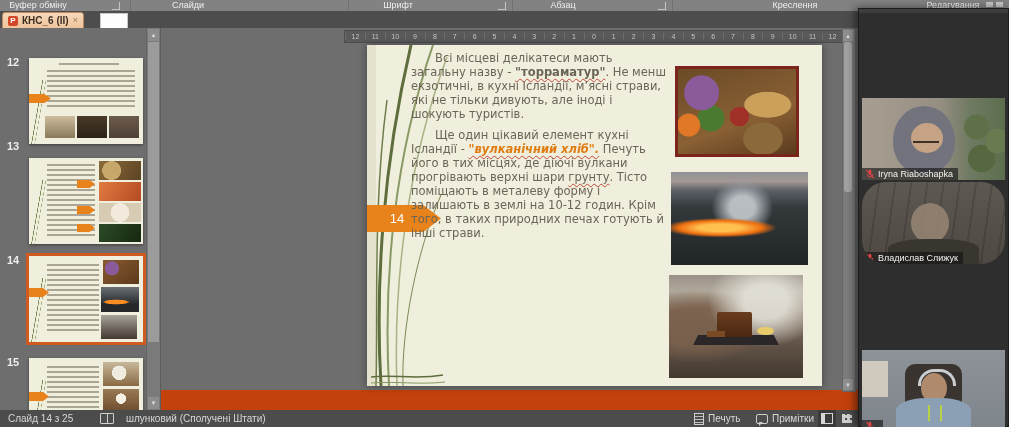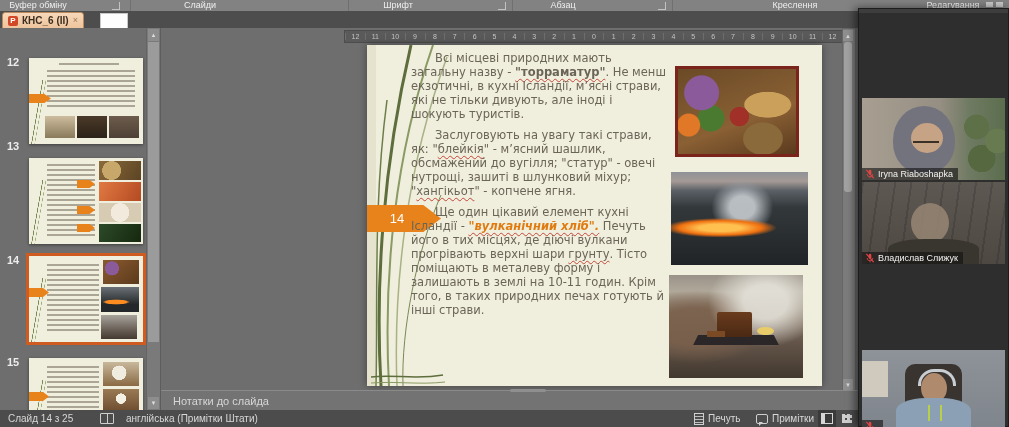--- a/index.html
+++ b/index.html
@@ -112,21 +112,21 @@
   .t1 .hair{left:48%;top:8%;width:52px;height:70px;background:#16100f;}
   .t1 .skin{left:56%;top:22%;width:30px;height:34px;background:#b98a6a;}
   
   .t2{background:linear-gradient(90deg,#a89f92 0%,#958e82 55%,#6f7a62 75%,#5c6e4e 100%);}
   .t2 .plant{position:absolute;right:-8px;top:10%;width:52px;height:70px;
     background:radial-gradient(circle at 30% 30%,#5e7048 0 20%,rgba(0,0,0,0) 21%),radial-gradient(circle at 70% 50%,#687a50 0 24%,rgba(0,0,0,0) 25%),radial-gradient(circle at 40% 75%,#55683f 0 22%,rgba(0,0,0,0) 23%);}
   .t2 .hood{left:22%;top:10%;width:62px;height:68px;background:#73737e;}
   .t2 .skin{left:34%;top:30%;width:32px;height:30px;background:#c6a384;}
   .t2 .glasses{position:absolute;left:36%;top:52%;width:26px;height:7px;border-top:2px solid #3a3026;}
   
-  .t3{background:#57514b;background-image:repeating-linear-gradient(98deg,rgba(0,0,0,.14) 0 2px,rgba(0,0,0,0) 2px 16px),linear-gradient(180deg,#5e5852 0%,#4e4842 100%);}
+  .t3{background:#57514b;background-image:repeating-linear-gradient(98deg,rgba(0,0,0,.14) 0 2px,rgba(0,0,0,0) 2px 16px),linear-gradient(180deg,#5e5852 0%,#4e4842 100%);border-radius:24px;}
   .t3 .skin{left:34%;top:26%;width:38px;height:40px;background:#988674;opacity:.85;}
   .t3 .body{position:absolute;left:18%;top:70%;width:64%;height:30%;background:#39352f;border-radius:40% 40% 0 0;}
   
   .t4{background:linear-gradient(90deg,#c9c5bb 0 14%,#26262a 14% 100%);}
   .t4 .crossA,.t4 .crossB{position:absolute;left:30%;top:-6%;width:64%;height:58%;}
   .t4 .crossA{background:linear-gradient(38deg,rgba(0,0,0,0) 44%,#a83030 45% 55%,rgba(0,0,0,0) 56%);}
   .t4 .crossB{background:linear-gradient(-38deg,rgba(0,0,0,0) 44%,#a83030 45% 55%,rgba(0,0,0,0) 56%);}
   .t4 .hair{left:36%;top:16%;width:44px;height:62px;background:#1c1614;}
   .t4 .skin{left:43%;top:28%;width:26px;height:28px;background:#c49a78;}
   .t4 .jacket{position:absolute;left:26%;top:72%;width:56%;height:30%;background:linear-gradient(90deg,#d8d8d8 0 18%,#1a1a1a 18% 82%,#d8d8d8 82%);border-radius:30% 30% 0 0;}
@@ -141,21 +141,21 @@
   .micmute{width:10px;height:10px;flex:0 0 auto;}
   .paneltop{position:absolute;left:0;top:0;width:100%;height:4px;background:#3d3d3d;}
 </style>
 </head>
 <body>
 
 <div class="screen">
 
   <div class="ribbon">
     <span class="rgroup" style="left:38px">Буфер обміну</span>
-    <span class="rgroup" style="left:200px">Слайди</span>
+    <span class="rgroup" style="left:188px">Слайди</span>
     <span class="rgroup" style="left:398px">Шрифт</span>
     <span class="rgroup" style="left:563px">Абзац</span>
     <span class="rgroup" style="left:795px">Креслення</span>
     <span class="rgroup" style="left:953px">Редагування</span>
     <span class="launcher" style="left:112px"></span>
     <span class="launcher" style="left:498px"></span>
     <span class="launcher" style="left:658px"></span>
     <span class="rdiv" style="left:130px"></span>
     <span class="rdiv" style="left:348px"></span>
     <span class="rdiv" style="left:512px"></span>
@@ -261,56 +261,51 @@
         <path d="M18 341 C 12 230, 24 110, 62 0" stroke="#8a9a64" stroke-width="2" fill="none"></path>
         <path d="M26 341 C 22 240, 36 120, 76 12" stroke="#a8b284" stroke-width="1.5" fill="none"></path>
         <path d="M5 341 C 7 260, 2 160, 16 55" stroke="#6d7d4a" stroke-width="1.5" fill="none"></path>
         <path d="M32 341 C 30 285, 46 205, 70 150" stroke="#7a8a54" stroke-width="1" fill="none"></path>
         <path d="M0 332 C 22 329, 44 335, 72 330" stroke="#5d6d3c" stroke-width="1.5" fill="none"></path>
         <path d="M0 338 C 26 336, 48 340, 74 337" stroke="#8a9a64" stroke-width="1" fill="none"></path>
       </svg>
 
       <div class="badge">14</div>
       <div class="slidetext" id="slide-text">
-          <p><span>Всі місцеві природних мають загальну назву - </span><span class="b sp">"торраматур"</span><span>. Не менш екзотичні, в кухні Ісландії, м’ясні страви, які не тільки дивують, але іноді і шокують туристів.</span></p>
-          <p><span>Заслуговують на увагу такі страви, як: "</span><span class="sp">блейкія</span><span>" - м’ясний шашлик, обсмажений до вугілля; "статур" - овечі нутрощі, зашиті в шлунковий міхур; "</span><span class="sp">хангікьот</span><span>" - копчене ягня.</span></p>
-          <p><span>Ще один цікавий елемент кухні Ісландії - </span><span class="accent sp">"вулканічний хліб".</span><span> Печуть його в тих місцях, де діючі вулкани прогрівають верхні шари </span><span class="sp">грунту</span><span>. Тісто поміщають в металеву форму і залишають в землі на 10-11 годин. Крім того, в таких природних печах готують й інші страви.</span></p>
+          <p><span>Всі місцеві делікатеси мають загальну назву - </span><span class="b sp">"торраматур"</span><span>. Не менш екзотичні, в кухні Ісландії, м’ясні страви, які не тільки дивують, але іноді і шокують туристів.</span></p>
+          <p><span>Ще один цікавий елемент кухні Ісландії - </span><span class="accent sp">"вулканічний хліб".</span><span> Печуть його в тих місцях, де діючі вулкани прогрівають верхні шари </span><span class="sp">грунту</span><span>. Тісто поміщають в металеву форму і залишають в землі на 10-12 годин. Крім того, в таких природних печах готують й інші страви.</span></p>
         </div>
 
       <div class="img-food"></div>
       <div class="img-volcano"></div>
       <div class="img-bread">
         <div class="slab"></div>
         <div class="loaf"></div>
         <div class="slice"></div>
         <div class="butter"></div>
       </div>
     </div>
 
     <div class="vsb">
       <div class="btn" style="top:1px">▲</div>
       <div class="thumbbar"></div>
       <div class="btn" style="bottom:1px">▼</div>
     </div>
   </div>
 
-  <div class="notesbar">
-    <div class="grip"></div>
-    <span>Нотатки до слайда</span>
-  </div>
 
   <div class="statusbar">
     <div class="item" style="left:8px">
       <span>Слайд 14 з 25</span>
     </div>
     <div class="item" style="left:100px">
         <span class="ic-book"></span>
       </div>
     <div class="item" style="left:126px">
-      <span>англійська (Примітки Штати)</span>
+      <span>шлунковий (Сполучені Штати)</span>
     </div>
     <div class="item" style="left:694px">
       <span class="ic-page"></span>
       <span>Печуть</span>
     </div>
     <div class="item" style="left:756px">
       <span class="ic-bubble"></span>
       <span>Примітки</span>
     </div>
     <div class="viewbtn active" style="left:818px">

